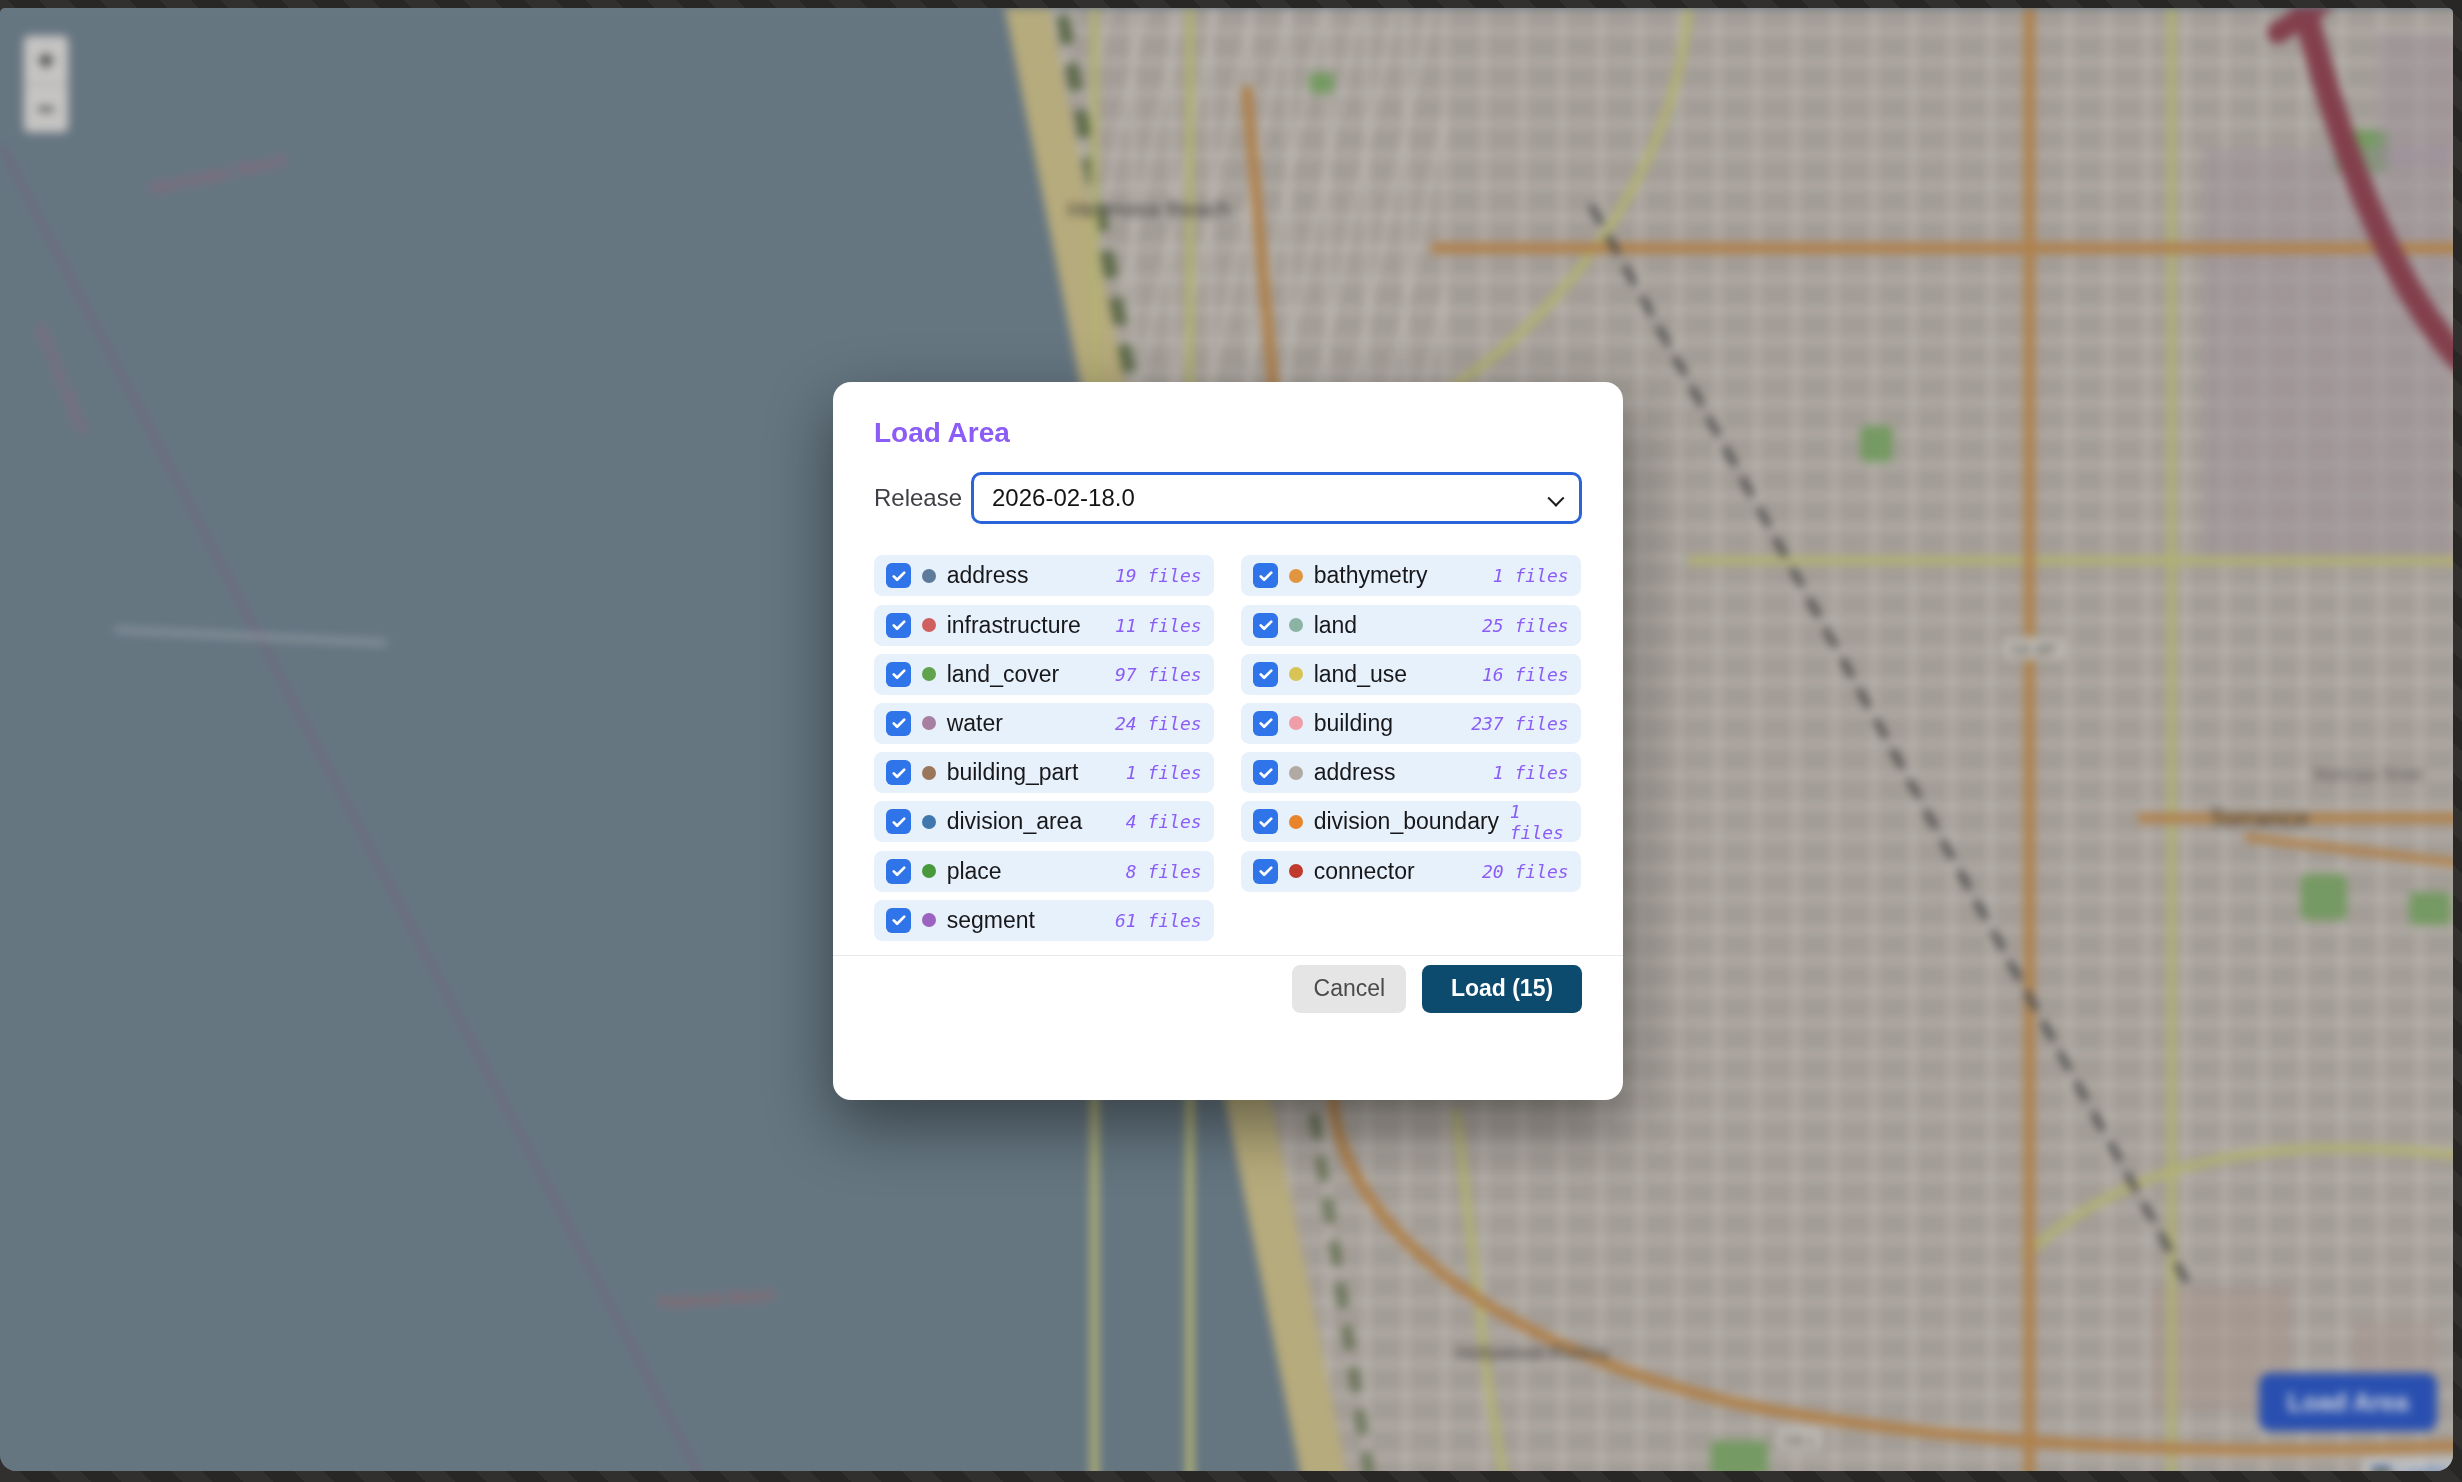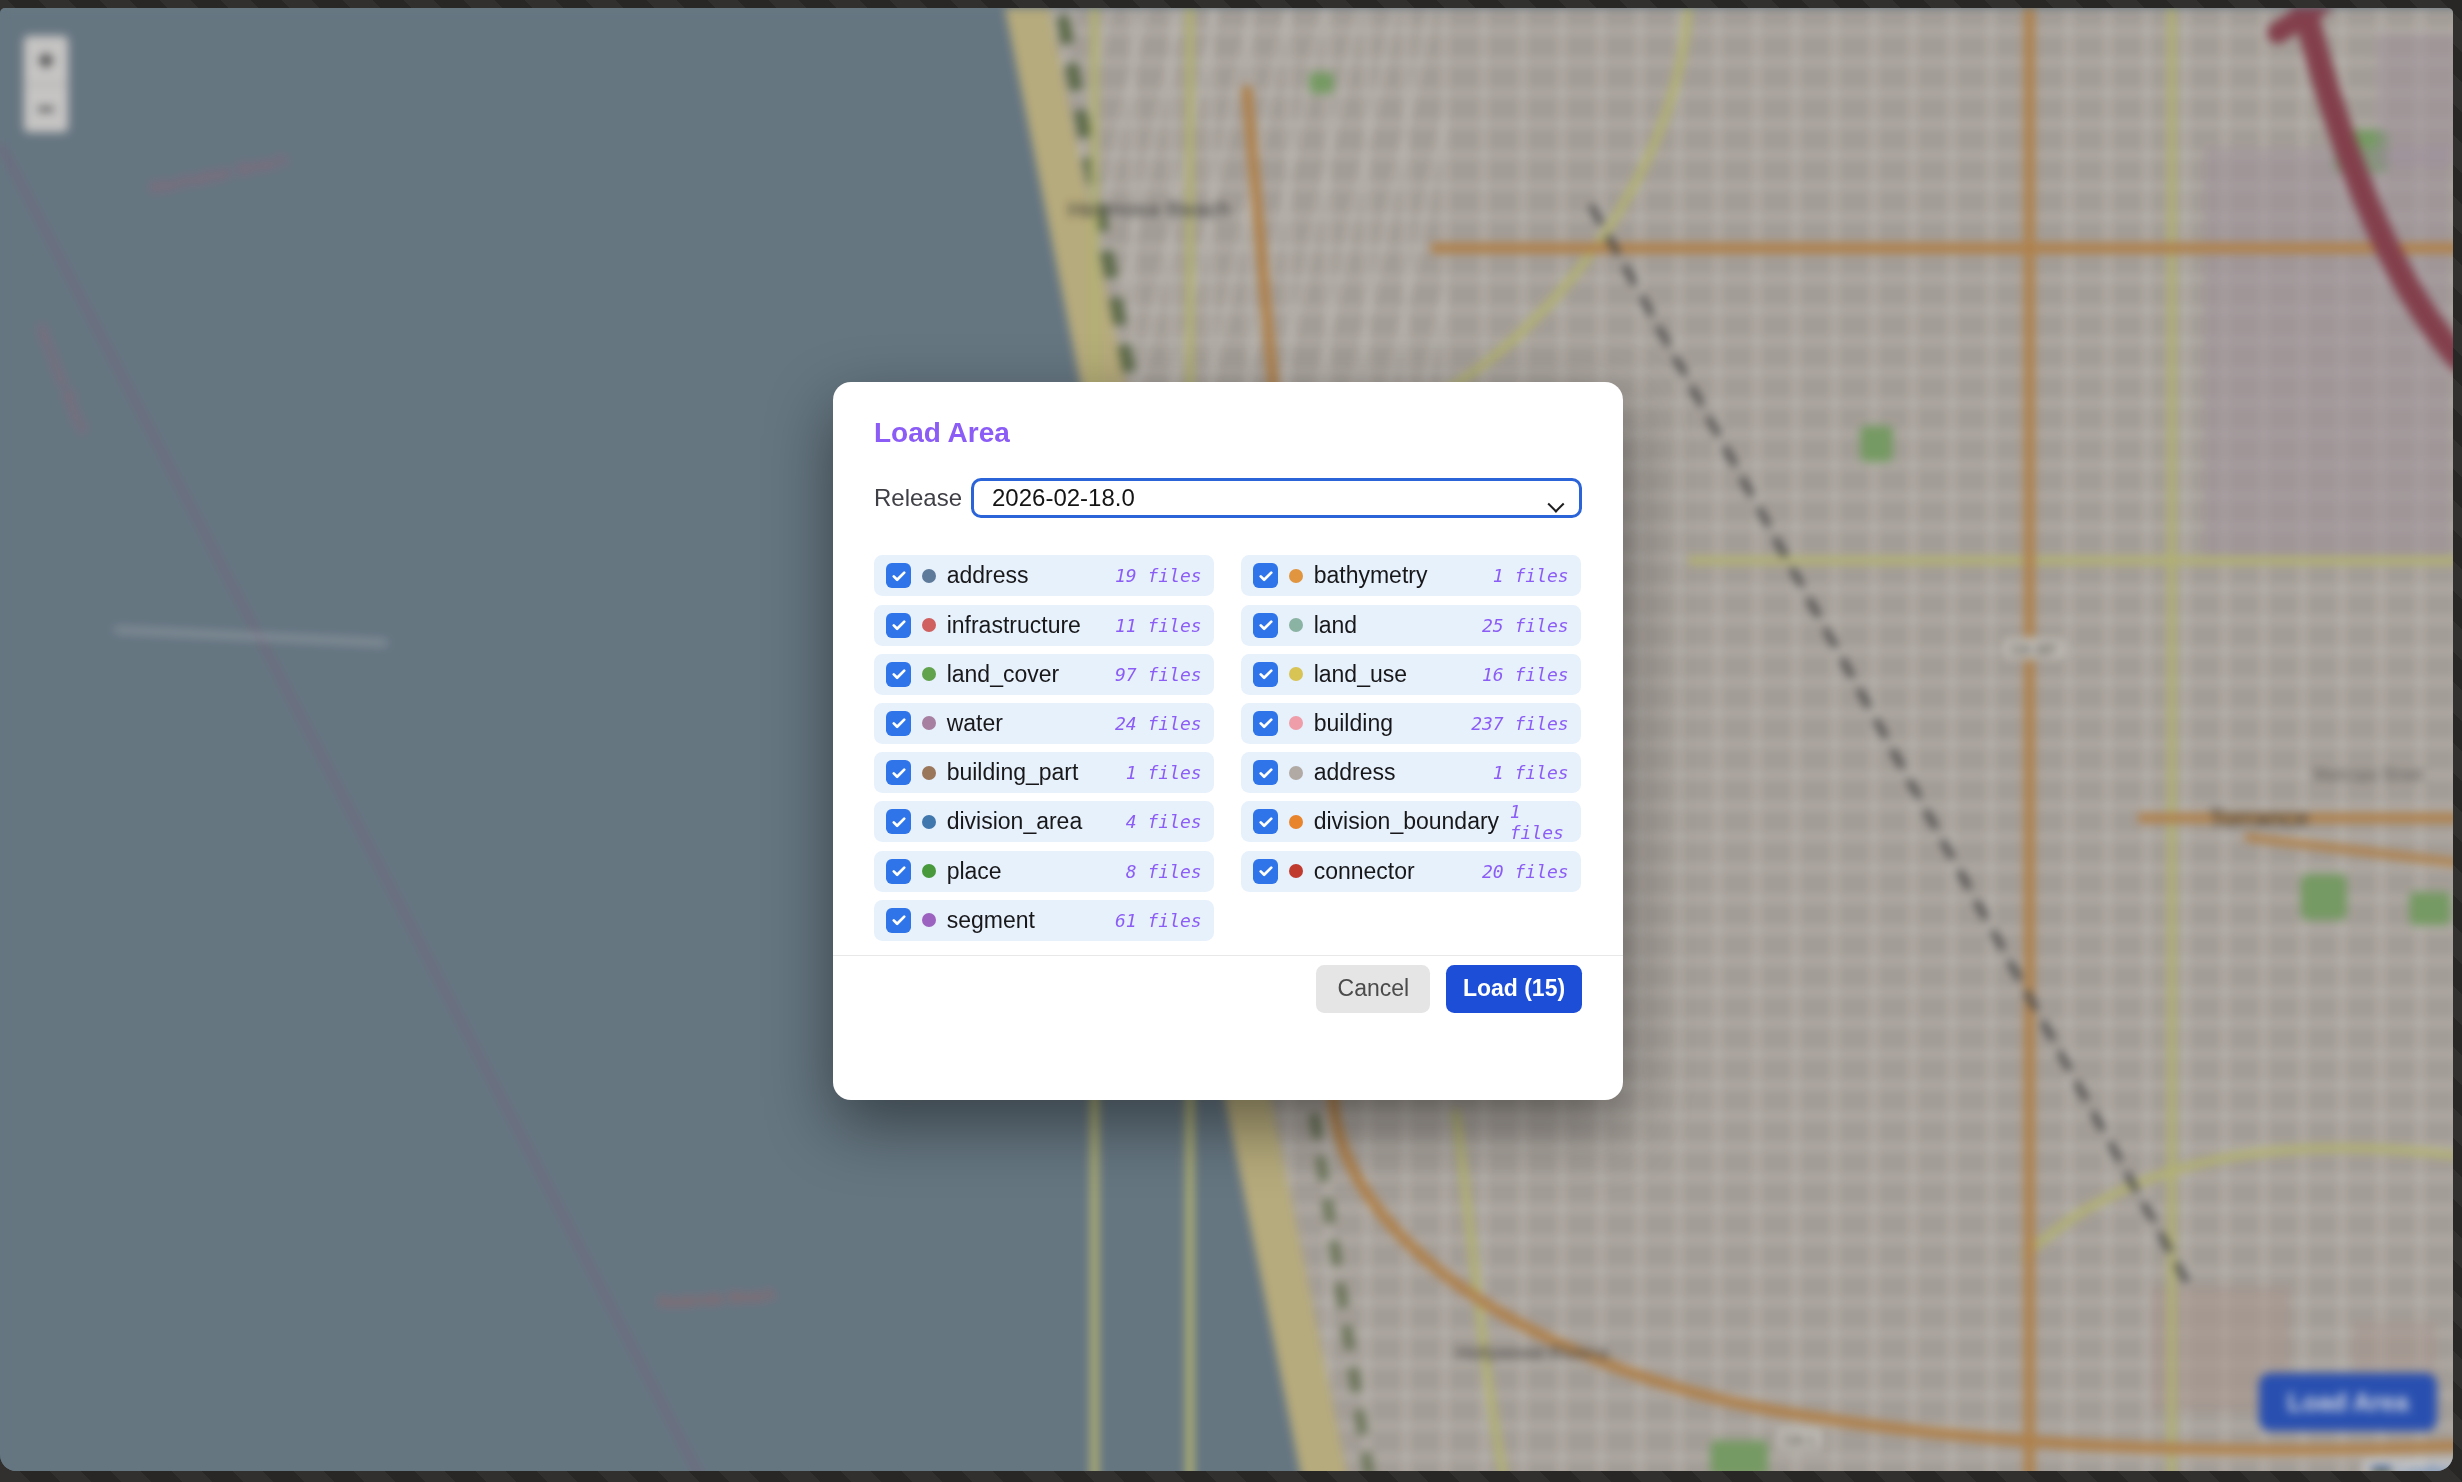--- a/index.html
+++ b/index.html
@@ -68,21 +68,21 @@
 
   
   .modal {
     position:absolute; left:833px; top:382px; width:790px; height:718px;
     background:#ffffff; border-radius:18px; padding:35px 41px 0 41px;
     box-shadow:0 25px 66px rgba(0,0,0,.45);
   }
   .modal-title { font-size:28px; font-weight:bold; color:#8b5cf6; height:33px; }
   .release-row { margin-top:21.4px; display:flex; align-items:center; height:53px; }
   .release-label { width:97px; font-size:24px; color:#3f3f46; }
-  .select-wrap { position:relative; width:611px; height:40px; }
+  .select-wrap { position:relative; width:611px; height:52px; }
   select.release-select {
     width:100%; height:100%; appearance:none; -webkit-appearance:none;
     border:3.3px solid #2b63d9; border-radius:10px; background:#fff;
     font-family:"Liberation Sans", sans-serif; font-size:24px; color:#141414;
     padding:0 49px 0 18px; outline:none;
   }
   .chevron-down { position:absolute; right:20px; top:20px; width:12.3px; height:12.3px;
     border-left:2.5px solid #1d1d1f; border-bottom:2.5px solid #1d1d1f;
     transform:rotate(-45deg); pointer-events:none; }
   .links-row { margin-top:21.4px; display:flex; gap:25px; height:28px; align-items:center; }
@@ -97,21 +97,21 @@
   .cbx svg { width:18px; height:18px; }
   .dot { width:14px; height:14px; border-radius:50%; flex:0 0 auto; }
   .layer-name { font-size:23px; color:#18181b; flex:1 1 auto; }
   .file-count { font-family:"DejaVu Sans Mono", monospace; font-size:18px; color:#8b5cf6;font-style:italic; }
 
   .footer-divider { margin:14px -41px 0 -41px; border-top:1.6px solid #e8e8e8; }
   .footer { margin-top:9px; display:flex; justify-content:flex-end; gap:15.6px; }
   .btn { height:48px; border:none; border-radius:8.2px; font-family:"Liberation Sans", sans-serif;
     font-size:23px; display:flex; align-items:center; justify-content:center; cursor:pointer; }
   .btn-cancel { width:114px; background:#e5e5e5; color:#4b4b4b; }
-  .btn-load   { width:136px; background:#1d4ed8; color:#ffffff; font-weight:bold; }
+  .btn-load   { width:160px; background:#0c4a6e; color:#ffffff; font-weight:bold; }
 </style>
 </head>
 <body>
 
 <div class="map-window">
   <div class="map-blur">
 
     <div class="layer land-base"></div>
     <div class="layer grid"></div>
     <div class="layer grid-coastal"></div>

